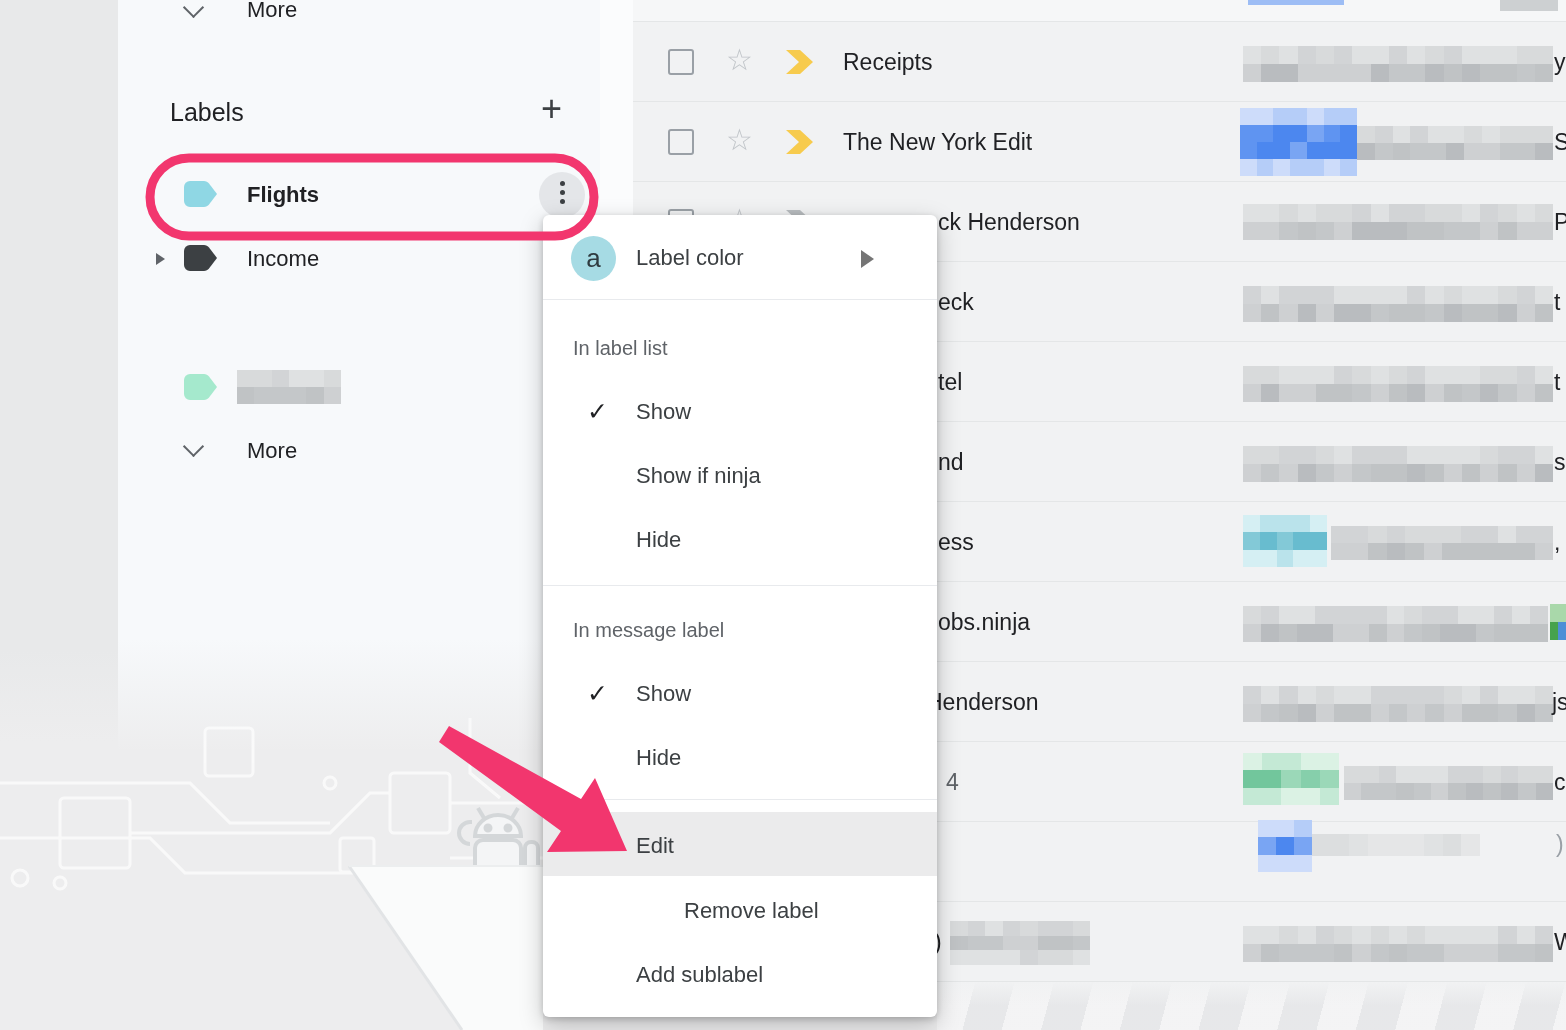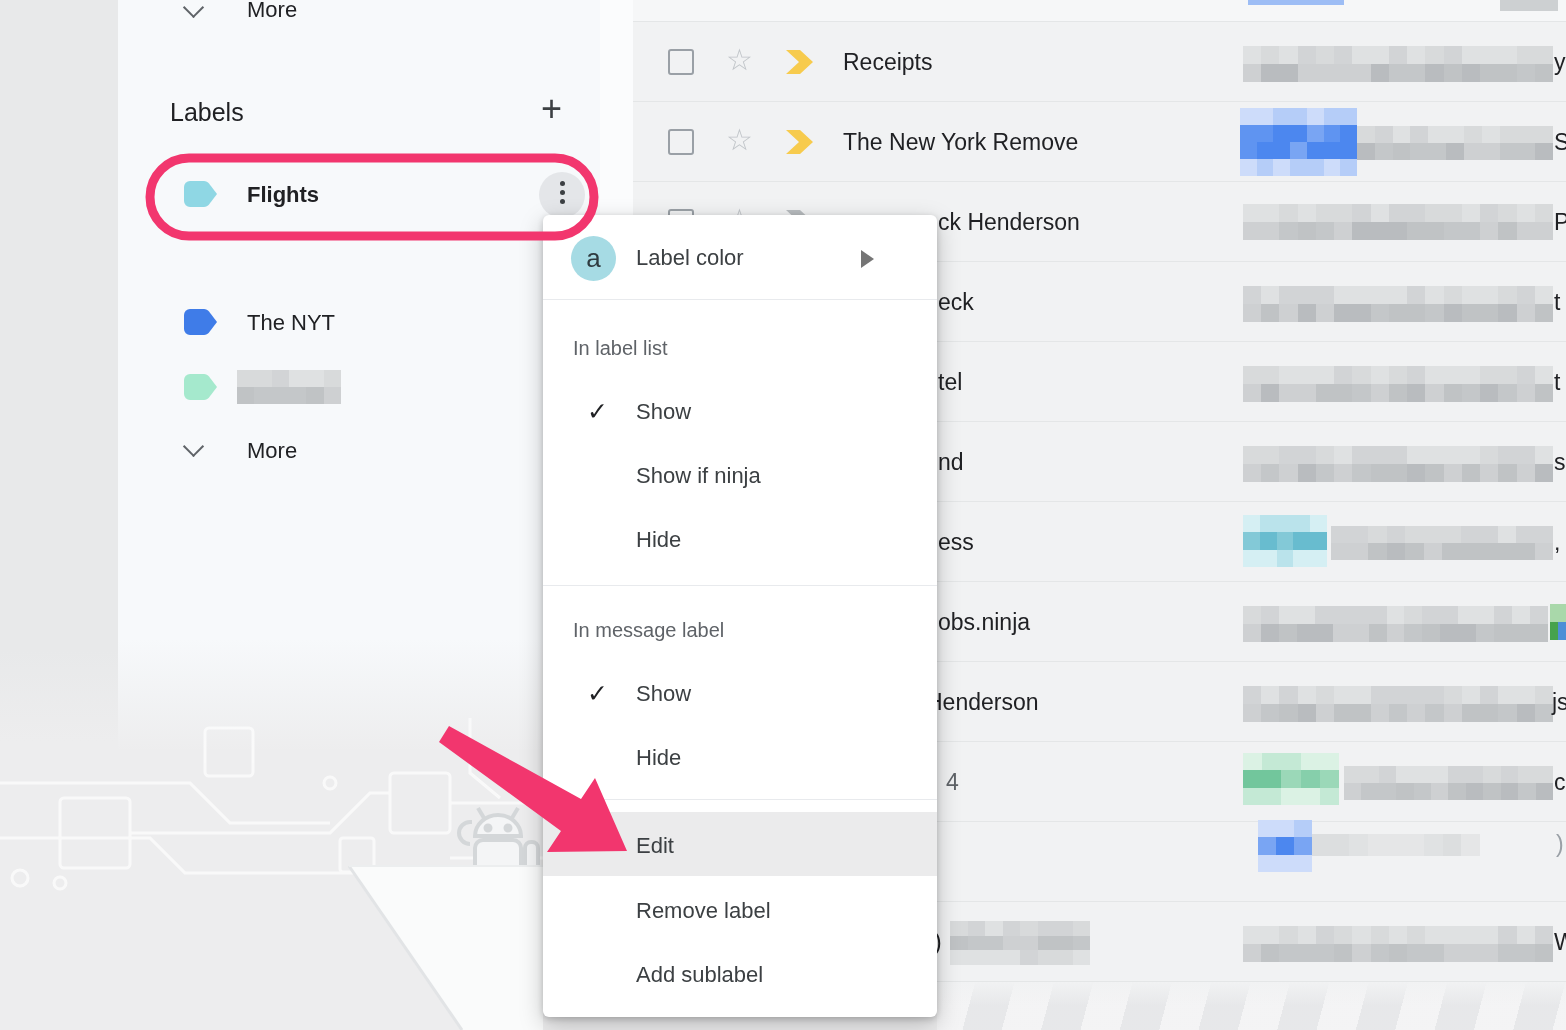--- a/index.html
+++ b/index.html
@@ -122,27 +122,28 @@
     <span class="abs side-label" style="left:129px;top:18px;font-weight:700;">Flights</span>
   </div>
   <div class="abs kebab-circle z10" style="left:539px;top:172px;">
     <div class="kebab-dots" style="padding-top:5px;">
         <span></span>
         <span></span>
         <span></span>
       </div>
   </div>
 
-
-  <div class="abs z10" style="left:118px;top:291px;width:482px;height:64px;">
+  <div class="abs z10" style="left:118px;top:227px;width:482px;height:64px;">
+    <div class="abs expander" style="left:38px;top:26px;"></div>
     <svg class="abs" style="left:64px;top:16px;" width="36" height="30">
-      <path d="M2,8 a6,6 0 0 1 6,-6 h14 c2,0 3.8,.9 5,2.4 l8,10.6 -8,10.6 c-1.2,1.5 -3,2.4 -5,2.4 h-14 a6,6 0 0 1 -6,-6 z" fill="#3f7ce8"></path>
+      <path d="M2,8 a6,6 0 0 1 6,-6 h14 c2,0 3.8,.9 5,2.4 l8,10.6 -8,10.6 c-1.2,1.5 -3,2.4 -5,2.4 h-14 a6,6 0 0 1 -6,-6 z" fill="#3c4043"></path>
     </svg>
-    <span class="abs side-label" style="left:129px;top:18px;">The NYT</span>
-  </div>
+    <span class="abs side-label" style="left:129px;top:18px;">Income</span>
+  </div>
+
 
   <div class="abs z10" style="left:118px;top:356px;width:482px;height:64px;">
     <svg class="abs" style="left:64px;top:16px;" width="36" height="30">
       <path d="M2,8 a6,6 0 0 1 6,-6 h14 c2,0 3.8,.9 5,2.4 l8,10.6 -8,10.6 c-1.2,1.5 -3,2.4 -5,2.4 h-14 a6,6 0 0 1 -6,-6 z" fill="#a5e9cd"></path>
     </svg>
     <div class="abs px" style="left: 119px; top: 14px; width: 104px; height: 34px; display: grid; grid-template: repeat(2, 1fr) / repeat(6, 1fr);">
         <div style="background: rgb(216, 218, 219);"></div>
         <div style="background: rgb(216, 218, 219);"></div>
         <div style="background: rgb(210, 212, 214);"></div>
         <div style="background: rgb(223, 225, 226);"></div>
@@ -232,21 +233,21 @@
         </div>
       <span class="abs edge" style="left:954px;top:26px;">y</span>
     </div>
 
     <div class="abs rowc z20" style="top:102px;">
       <div class="abs checkbox" style="left:68px;top:27px;"></div>
       <span class="abs star" style="left:126px;top:23px;">☆</span>
       <svg class="abs" style="left:186px;top:28px;" width="28" height="24">
         <polygon points="0,0 14,0 27,12 14,24 0,24 13,12" fill="#f7cb4d"></polygon>
         </svg>
-      <span class="abs sender" style="left:243px;top:26px;">The New York Remove</span>
+      <span class="abs sender" style="left:243px;top:26px;">The New York Edit</span>
       <div class="abs px" style="left: 640px; top: 6px; width: 117px; height: 68px; display: grid; grid-template: repeat(4, 1fr) / repeat(7, 1fr);">
           <div style="background: rgb(205, 220, 250);"></div>
           <div style="background: rgb(205, 220, 250);"></div>
           <div style="background: rgb(181, 205, 248);"></div>
           <div style="background: rgb(181, 205, 248);"></div>
           <div style="background: rgb(205, 220, 250);"></div>
           <div style="background: rgb(181, 205, 248);"></div>
           <div style="background: rgb(181, 205, 248);"></div>
           <div style="background: rgb(95, 148, 241);"></div>
           <div style="background: rgb(95, 148, 241);"></div>
@@ -763,21 +764,21 @@
     <div class="mdiv" style="top:370px;"></div>
 
     <span class="mhead" style="top:402px;">In message label</span>
     <span class="check" style="top:466px;">✓</span>
     <span class="item" style="top:465px;">Show</span>
     <span class="item" style="top:529px;">Hide</span>
 
     <div class="mdiv" style="top:584px;"></div>
 
     <span class="item" style="top:617px;">Edit</span>
-    <span class="item" style="top:682px;">Remove label</span>
+    <span class="item" style="top:682px;margin-left:48px;">Remove label</span>
     <span class="item" style="top:746px;">Add sublabel</span>
   </div>
 
   <svg class="abs overlay">
     <rect x="150" y="158" width="444" height="78" rx="39" fill="none" stroke="#f2366e" stroke-width="9"></rect>
     <polygon points="449,726 581,799 595,778 627,851 547,852 561,831 439,742" fill="#f2366e"></polygon>
   </svg>
 
 </div>
 

